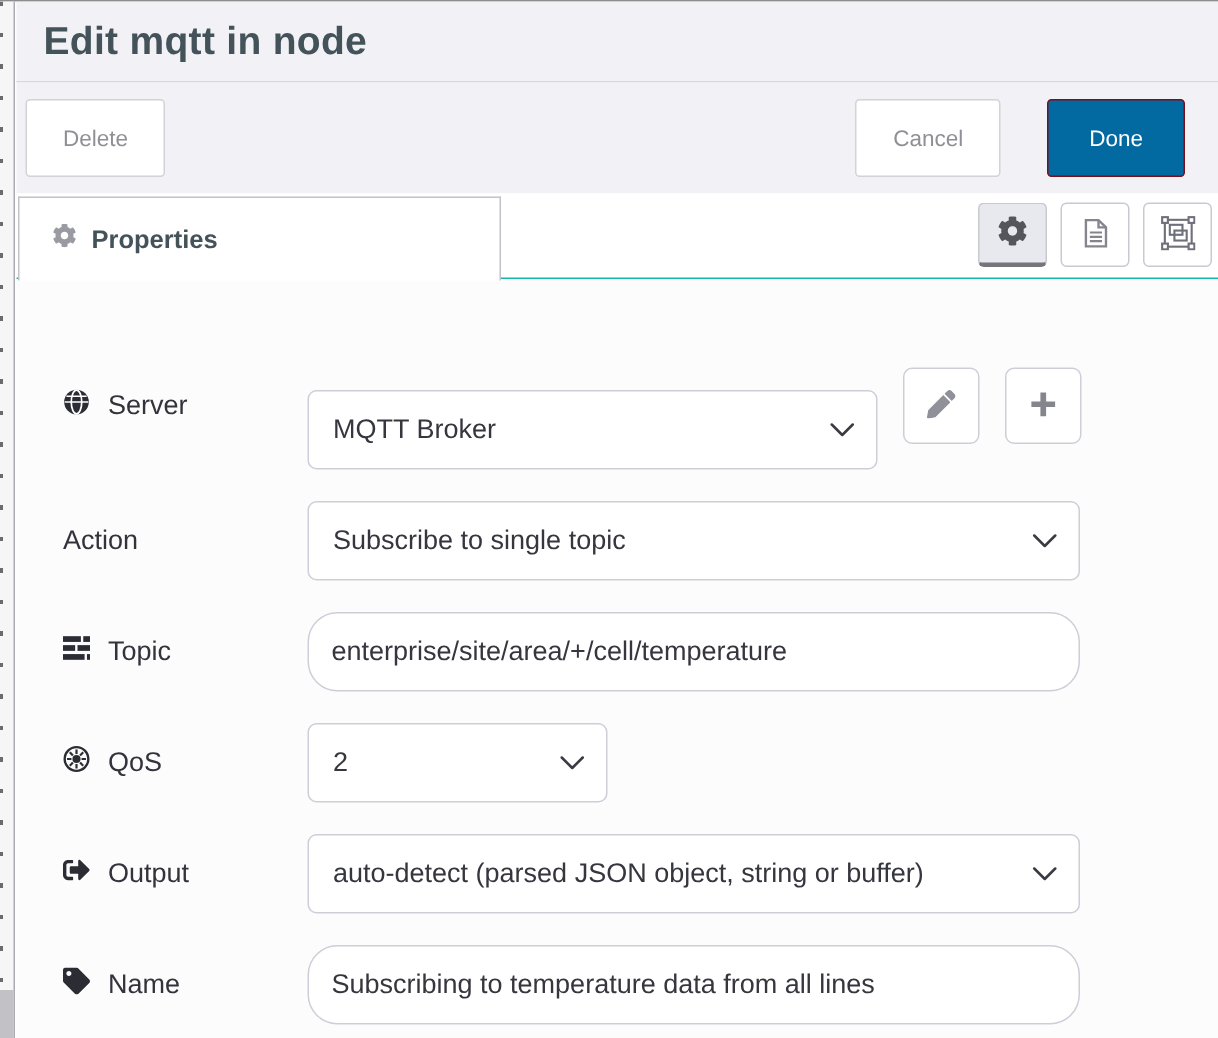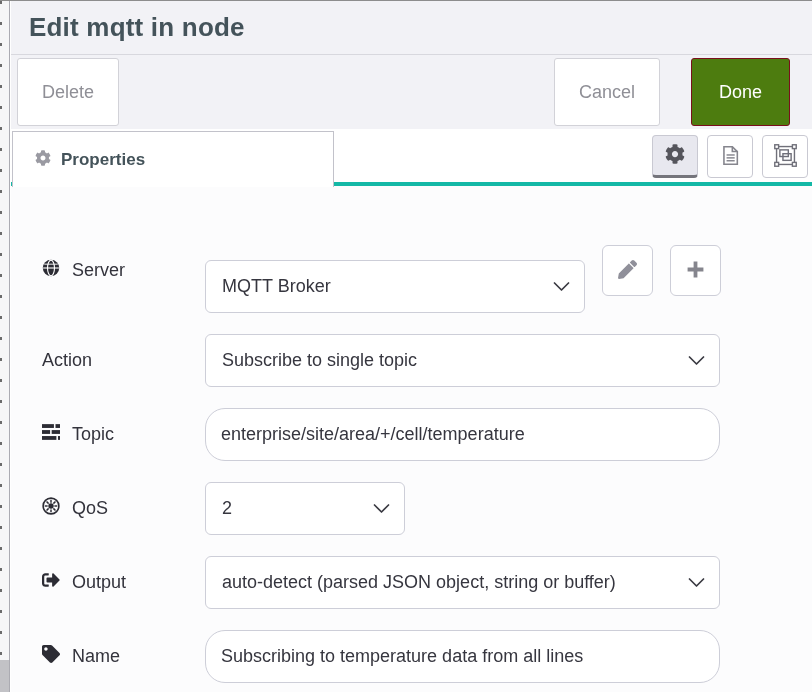--- a/index.html
+++ b/index.html
@@ -11,26 +11,26 @@
     background:repeating-linear-gradient(to bottom,#6b6b6b 0 3px,transparent 3px 21px);}
   .left-strip::after{content:"";position:absolute;left:0;right:0;bottom:0;height:32px;background:#c2c2c6;}
   .content{margin-left:11px;height:100%;}
 
   
   .tray-header{height:54px;background:#f2f2f6;border-bottom:1px solid #d8d8de;display:flex;align-items:center;padding-left:18px;box-sizing:border-box;}
   .tray-title{font-size:26px;font-weight:bold;color:#44535a;letter-spacing:.2px;}
 
   
   .tray-toolbar{height:74px;background:#f2f2f6;display:flex;align-items:center;padding:0 22px 0 6px;}
-  .btn{height:68px;padding:0 24px;font-size:18px;border-radius:3px;background:#fff;border:1px solid #d2d2d8;color:#8f8f96;font-family:inherit;cursor:pointer;}
+  .btn{height:52px;padding:0 24px;font-size:15px;border-radius:3px;background:#fff;border:1px solid #d2d2d8;color:#8f8f96;font-family:inherit;cursor:pointer;}
   .btn-delete{margin-right:auto;}
-  .btn-done{background:#4d7c0f;border-color:#7a0f1c;color:#fff;margin-left:31px;padding:0 27px;}
-
-  
-  .tabbar{position:relative;height:57px;background:#fff;border-bottom:4px solid #14b8a6;box-sizing:border-box;}
+  .btn-done{background:#0369a1;border-color:#7a0f1c;color:#fff;margin-left:31px;padding:0 27px;}
+
+  
+  .tabbar{position:relative;height:57px;background:#fff;border-bottom:1px solid #14b8a6;box-sizing:border-box;}
   .tab{position:absolute;left:1px;top:2px;width:322px;height:56px;background:#fff;border:1px solid #c2c2ca;border-bottom:none;box-sizing:border-box;display:flex;align-items:center;gap:10px;padding-left:22px;z-index:2;cursor:default;}
   .tab-label{font-size:17px;font-weight:bold;color:#44535a;}
   .tab-tools{position:absolute;right:4px;top:6px;display:flex;gap:9px;z-index:3;}
   .tool-btn{width:46px;height:43px;background:#fff;border:1px solid #c9c9d2;border-radius:4px;display:flex;align-items:center;justify-content:center;box-sizing:border-box;cursor:pointer;}
   .tool-btn.active{background:#e8e8ef;border-bottom:3px solid #75757c;}
 
   
   .form{padding:42px 0 0 31px;background:#fcfcfd;height:100%;box-sizing:border-box;}
   .row{display:flex;align-items:center;margin-bottom:21px;}
   .flabel{width:163px;flex-shrink:0;display:flex;align-items:center;gap:12px;font-size:18px;color:#33333c;}

